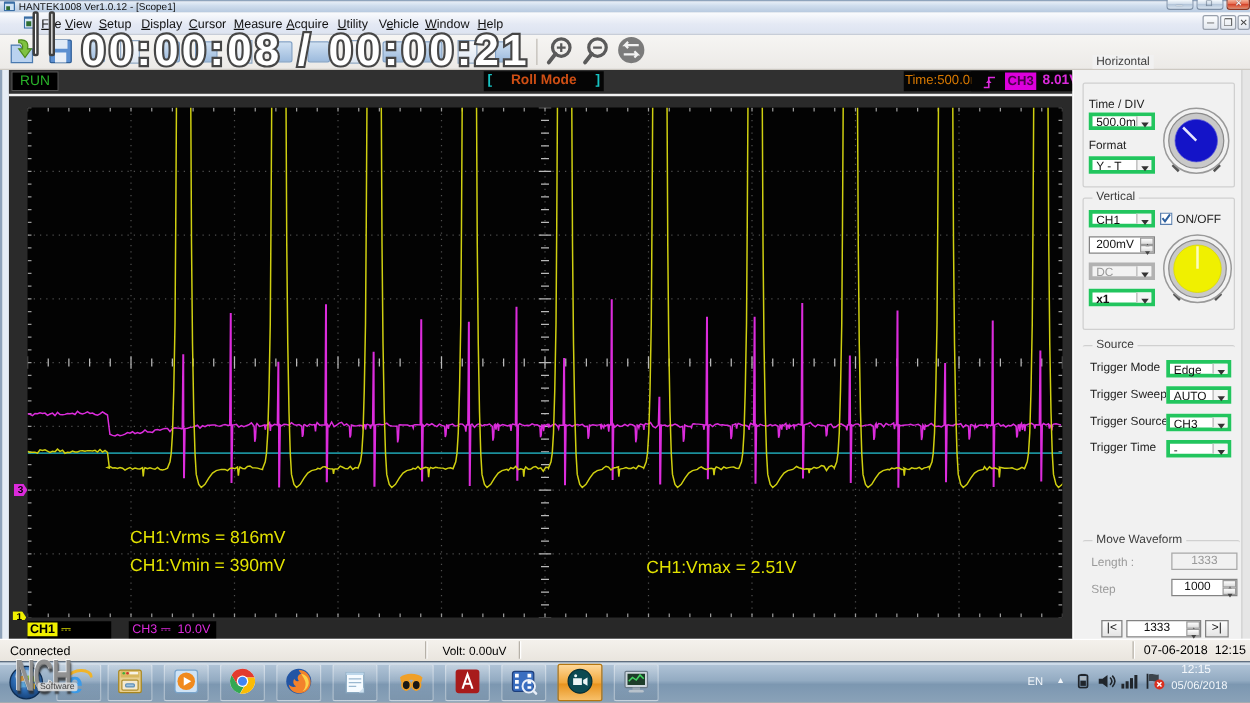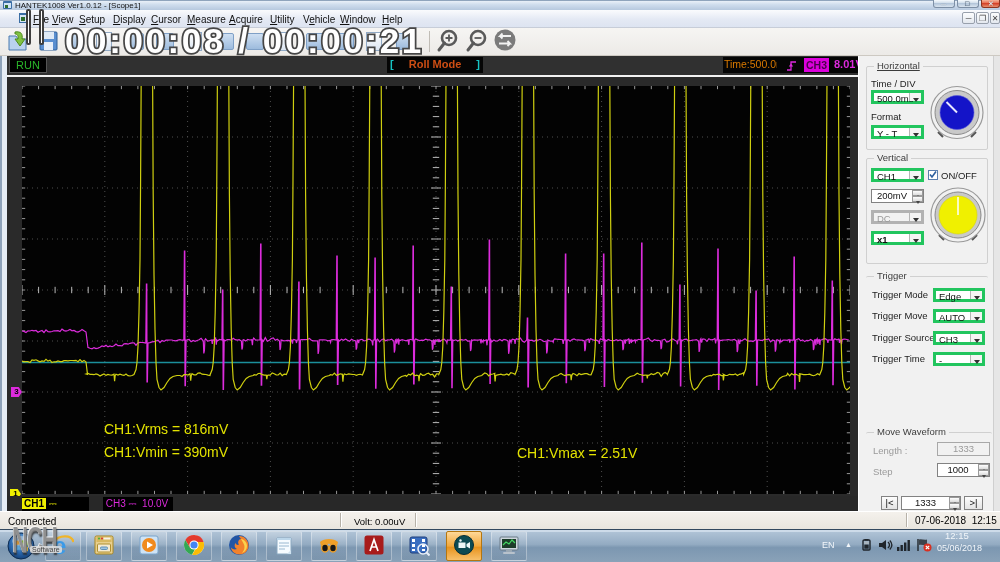--- a/index.html
+++ b/index.html
@@ -182,21 +182,21 @@
 </div>
 <div class="mark" style="left:11px;top:387px;background:#dc2adc;">3</div>
 <div class="mark" style="left:10px;top:489px;background:#f0f000;">1</div>
 
 <div class="abs" id="chrow"></div>
 <div class="chbox" style="left:22px;top:497px;width:67px;"><span style="background:#f0f000;color:#000;font-weight:bold;padding:0 2px;">CH1</span><span style="color:#d8d800;"> ⎓ 200mV</span></div>
 <div class="chbox" style="left:103px;top:497px;width:70px;color:#dc2adc;">&nbsp;CH3 ⎓&nbsp; 10.0V</div>
 
 <div class="abs" id="panel"></div>
 <div class="gbox" style="left:866px;top:66px;width:122px;height:84px;"></div>
-<div class="glabel" style="left:874px;top:60px;text-decoration:underline;">Horizontal</div>
+<div class="glabel" style="left:874px;top:44px;">Horizontal</div>
 <div class="plabel" style="left:871px;top:78px;">Time / DIV</div>
 <div class="combo" style="left:871px;top:90px;width:53px;">500.0ms<span class="ar"></span></div>
 <div class="plabel" style="left:871px;top:111px;">Format</div>
 <div class="combo" style="left:871px;top:125px;width:53px;">Y - T<span class="ar"></span></div>
 <svg class="abs" style="left:929px;top:85px" width="57" height="57">
 <path d="M9 47 L14 52 M47 47 L42 52" stroke="#555" stroke-width="2"></path>
 <circle cx="28" cy="27.5" r="26" fill="none" stroke="#9a9a9a" stroke-width="1.2"></circle>
 <circle cx="28" cy="27.5" r="22" fill="#c9c9c9" stroke="#8a8a8a"></circle>
 <circle cx="28" cy="27.5" r="17" fill="#1414c8" stroke="#5a5ad8" stroke-width="0.6"></circle>
 <line x1="28" y1="27.5" x2="17.5" y2="17" stroke="#e8e8ff" stroke-width="2"></line>
@@ -219,24 +219,24 @@
 <div class="combo dis" style="left:871px;top:210px;width:53px;">DC<span class="ar"></span></div>
 <div class="combo" style="left:871px;top:231px;width:53px;font-weight:bold;">x1<span class="ar"></span></div>
 <svg class="abs" style="left:929px;top:186px" width="59" height="59">
 <path d="M10 49 L15 54 M48 49 L43 54" stroke="#555" stroke-width="2"></path>
 <circle cx="29" cy="29" r="27" fill="none" stroke="#9a9a9a" stroke-width="1.2"></circle>
 <circle cx="29" cy="29" r="23" fill="#c9c9c9" stroke="#8a8a8a"></circle>
 <circle cx="29" cy="29" r="19" fill="#f0f000" stroke="#d8d800" stroke-width="0.6"></circle>
 <line x1="29" y1="29" x2="29" y2="11" stroke="#fbfbc0" stroke-width="2"></line>
 </svg>
 <div class="gbox" style="left:866px;top:276px;width:122px;height:100px;border-bottom:none;border-left:none;border-right:none;"></div>
-<div class="glabel" style="left:874px;top:270px;">Trigger</div>
+<div class="glabel" style="left:874px;top:270px;">Source</div>
 <div class="plabel" style="left:872px;top:289px;font-size:9.5px;">Trigger Mode</div>
 <div class="combo" style="left:933px;top:288px;width:52px;">Edge<span class="ar"></span></div>
-<div class="plabel" style="left:872px;top:310px;font-size:9.5px;">Trigger Move</div>
+<div class="plabel" style="left:872px;top:310px;font-size:9.5px;">Trigger Sweep</div>
 <div class="combo" style="left:933px;top:309px;width:52px;">AUTO<span class="ar"></span></div>
 <div class="plabel" style="left:872px;top:332px;font-size:9.5px;">Trigger Source</div>
 <div class="combo" style="left:933px;top:331px;width:52px;">CH3<span class="ar"></span></div>
 <div class="plabel" style="left:872px;top:353px;font-size:9.5px;">Trigger Time</div>
 <div class="combo" style="left:933px;top:352px;width:52px;">-<span class="ar"></span></div>
 <div class="gbox" style="left:866px;top:432px;width:126px;height:78px;border-bottom:none;border-left:none;border-right:none;"></div>
 <div class="glabel" style="left:874px;top:426px;">Move Waveform</div>
 <div class="plabel gray" style="left:873px;top:445px;">Length :</div>
 <div class="spin" style="left:937px;top:442px;width:53px;background:#f1f1f1;border-color:#a8a8a8;color:#9a9a9a;text-align:center;">1333</div>
 <div class="plabel gray" style="left:873px;top:466px;">Step</div>

